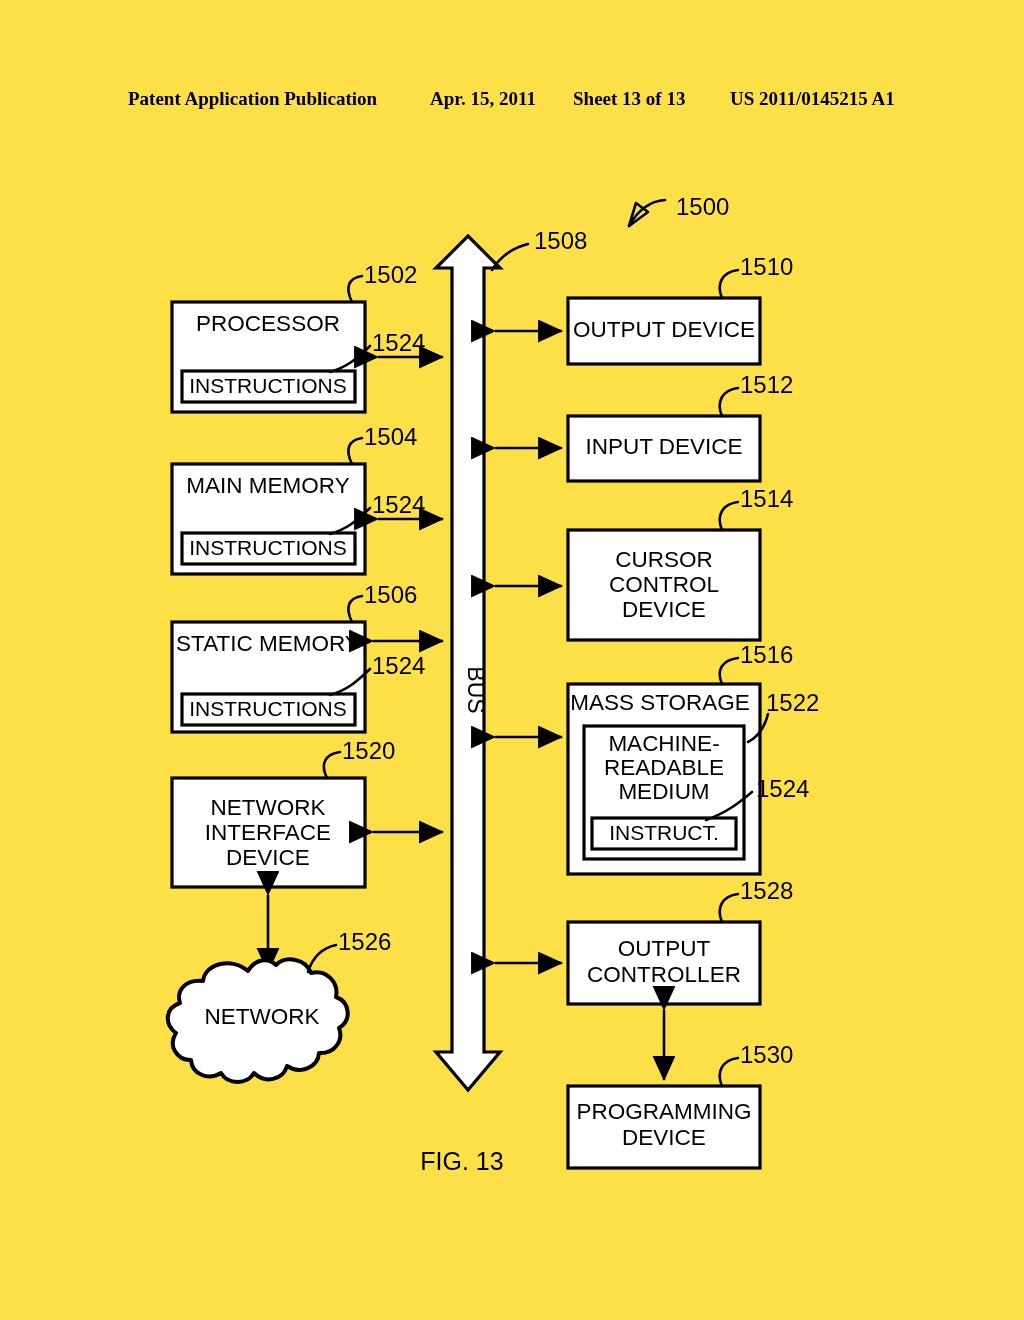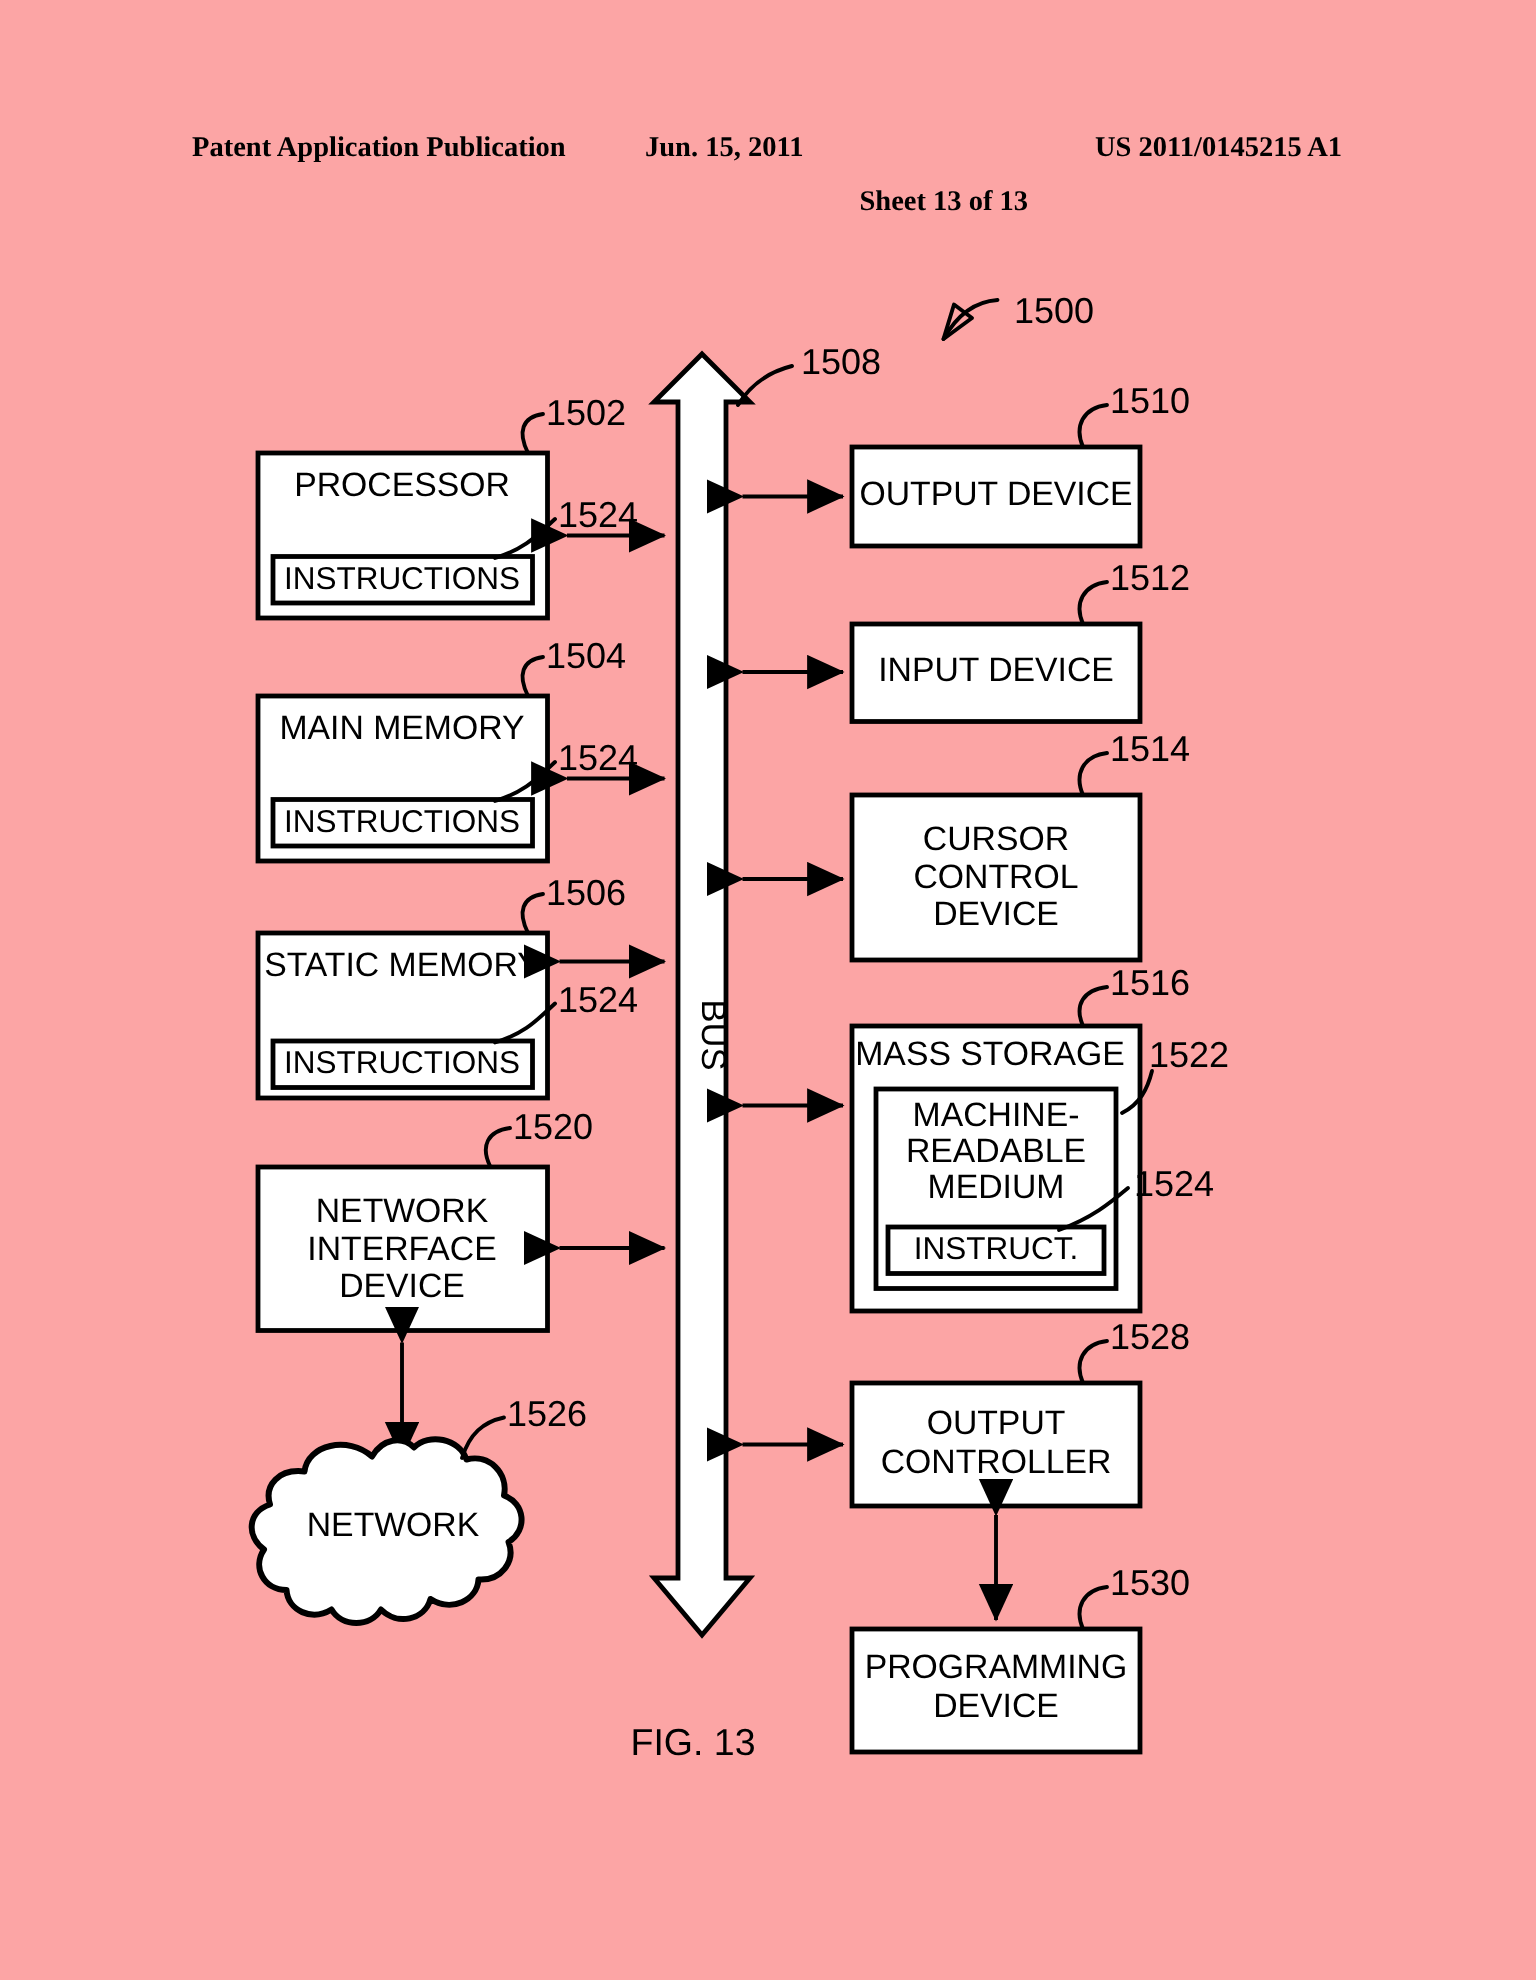--- a/index.html
+++ b/index.html
@@ -11,37 +11,37 @@
     width: 1024px;
     height: 1320px;
     font-family: "Liberation Sans", sans-serif;
     position: relative;
     overflow: hidden;
   }
   #page {
     position: relative;
     width: 1024px;
     height: 1320px;
-    background: #fca5a5;
+    background: #fde047;
   }
   .hdr {
     position: absolute;
     top: 88px;
     left: 0;
     width: 1024px;
     font-family: "Liberation Serif", serif;
     font-weight: bold;
     font-size: 19px;
     color: #000;
     letter-spacing: 0px;
     white-space: nowrap;
   }
   .hdr-pub   { position:absolute; left: 128px; }
   .hdr-date  { position:absolute; left: 430px; }
-  .hdr-sheet { position:absolute; left: 573px; margin-top: 36px; }
+  .hdr-sheet { position:absolute; left: 573px; }
   .hdr-num   { position:absolute; left: 730px; }
   svg#fig { position: absolute; left: 0; top: 0; }
   .bx { fill: #ffffff; stroke: #000000; stroke-width: 3.2; }
   .bx-in { fill: #ffffff; stroke: #000000; stroke-width: 3.2; }
   .lbl {
     font-family: "Liberation Sans", sans-serif;
     font-size: 22.5px;
     fill: #000;
     text-anchor: middle;
     dominant-baseline: middle;
@@ -77,21 +77,21 @@
     text-anchor: middle;
   }
 </style>
 </head>
 <body>
 
 <div id="page">
 
   <div class="hdr">
     <span class="hdr-pub">Patent Application Publication</span>
-    <span class="hdr-date">Jun. 15, 2011</span>
+    <span class="hdr-date">Apr. 15, 2011</span>
     <span class="hdr-sheet">Sheet 13 of 13</span>
     <span class="hdr-num">US 2011/0145215 A1</span>
   </div>
 
   <svg id="fig" width="1024" height="1320" viewBox="0 0 1024 1320">
 
     <defs>
       <marker id="ah" markerWidth="11" markerHeight="11" refX="9.2" refY="4.4" orient="auto" markerUnits="strokeWidth">
         <path d="M0,0 L9.6,4.4 L0,8.8 z" fill="#000"></path>
       </marker>

